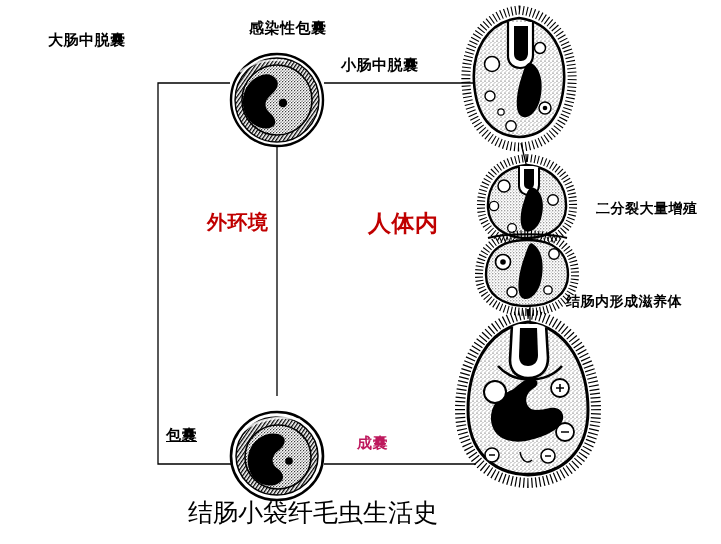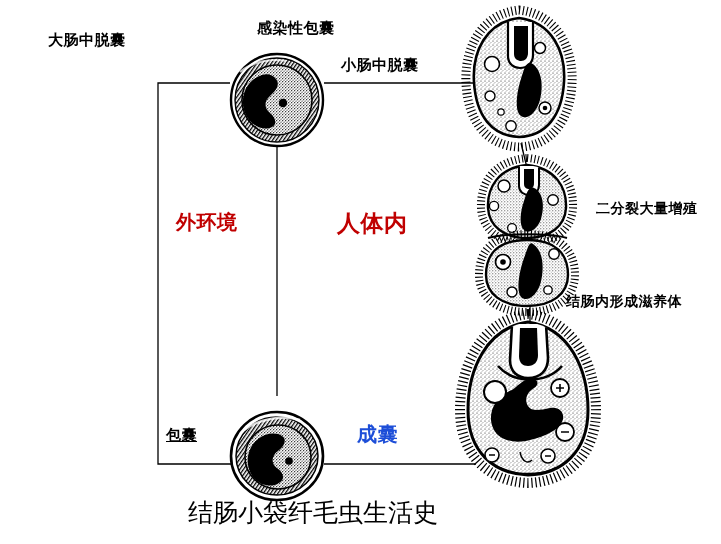--- a/index.html
+++ b/index.html
@@ -21,20 +21,21 @@
   .lbl {
     position: absolute;
     color: #000000;
     font-weight: bold;
     white-space: nowrap;
     line-height: 1;
     letter-spacing: 0.5px;
   }
   .lbl-red {
     color: #c00000;
+    margin-left: 31px;
   }
   svg.layer {
     position: absolute;
     left: 0;
     top: 0;
     width: 721px;
     height: 544px;
     pointer-events: none;
   }
   .title {
@@ -203,25 +204,25 @@
       <path d="M265 435 C 250 441 244 458 250 472 C 255 484 270 489 279 483
                C 286 479 283 472 277 468 C 271 464 271 456 278 451
                C 285 446 287 439 282 436 C 278 433 271 433 265 435 Z" fill="#000000"></path>
       <circle cx="289" cy="461" r="3.8" fill="#000000"></circle>
       <path d="M244 430 C 258 419 282 415 300 420" fill="none" stroke="#ffffff" stroke-width="2.4" opacity="0.8"></path>
     </g>
   </svg>
 
   <div id="label-host">
       <div class="lbl" style="left: 48px; top: 33px; font-size: 15px; color: rgb(0, 0, 0);">大肠中脱囊</div>
-      <div class="lbl" style="left: 249px; top: 21px; font-size: 15px; color: rgb(0, 0, 0); margin-left: 8px;">感染性包囊</div>
+      <div class="lbl" style="left: 249px; top: 21px; font-size: 15px; color: rgb(0, 0, 0);">感染性包囊</div>
       <div class="lbl" style="left: 341px; top: 58px; font-size: 15px; color: rgb(0, 0, 0); text-align: right;">小肠中脱囊</div>
       <div class="lbl" style="left: 596px; top: 173px; font-size: 14px; color: rgb(0, 0, 0); margin-top: 28px;">二分裂大量增殖</div>
       <div class="lbl" style="left: 566px; top: 294px; font-size: 14px; color: rgb(0, 0, 0);">结肠内形成滋养体</div>
       <div class="lbl" style="left: 166px; top: 428px; font-size: 15px; color: rgb(0, 0, 0); text-decoration: underline;">包囊</div>
-      <div class="lbl" style="left: 357px; top: 424px; font-size: 20px; color: #1d4ed8;">成囊</div>
+      <div class="lbl" style="left: 357px; top: 436px; font-size: 15px; color: #be185d;">成囊</div>
       <div class="lbl lbl-red" style="left: 176px; top: 212px; font-size: 20px; color: rgb(192, 0, 0);">外环境</div>
       <div class="lbl lbl-red" style="left: 337px; top: 212px; font-size: 23px; color: rgb(192, 0, 0);">人体内</div>
     </div>
 
   <div class="title" style="left: 180px; top: 500px; font-size: 25px;">结肠小袋纤毛虫生活史</div>
 
 </div>
 
 </body></html>

